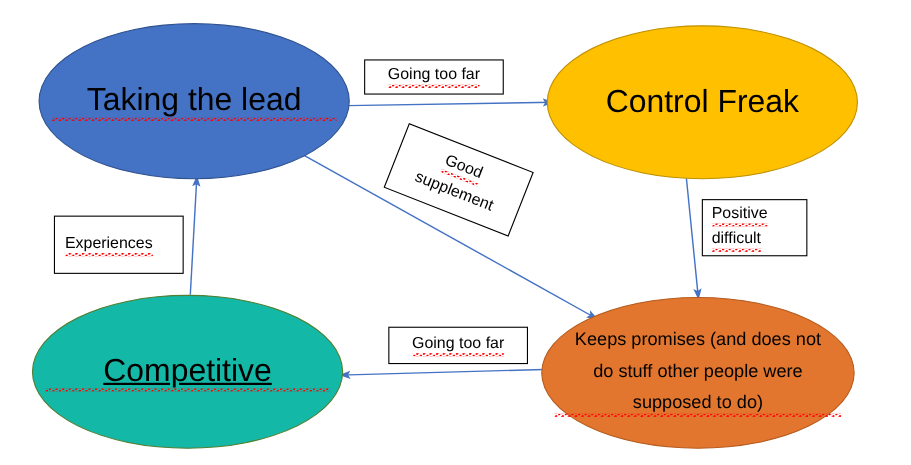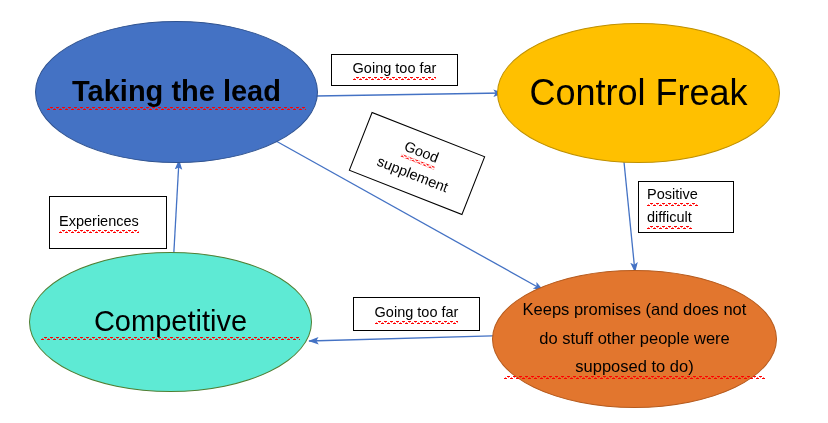--- a/index.html
+++ b/index.html
@@ -38,33 +38,33 @@
   .node-label {
     display: block;
     width: 92%;
     line-height: 1.32;
     white-space: pre-line;
   }
   .node-blue {
     left: 35px; top: 21px; width: 283px; height: 142px;
     background: #4472C4;
     border: 1px solid #2F528F;
-    font-weight: bold;
   }
   .node-blue .node-label { font-size: 29px; }
   .node-amber {
     left: 497px; top: 23px; width: 283px; height: 140px;
     background: #FFC000;
     border: 1px solid #BF9000;
   }
-  .node-amber .node-label { font-size: 36px; }
+  .node-amber .node-label { font-size: 29px; }
   .node-green {
-    left: 29px; top: 252px; width: 283px; height: 140px;
-    background: #5eead4;
+    left: 29px; top: 268px; width: 283px; height: 140px;
+    background: #14b8a6;
     border: 1px solid #507E32;
+    text-decoration: underline;
   }
   .node-green .node-label { font-size: 29px; }
   .node-orange {
     left: 492px; top: 270px; width: 285px; height: 138px;
     background: #E2762E;
     border: 1px solid #B55A1D;
     text-align: center;
   }
   .node-orange .node-label { font-size: 16.5px; line-height: 1.75; }
 

